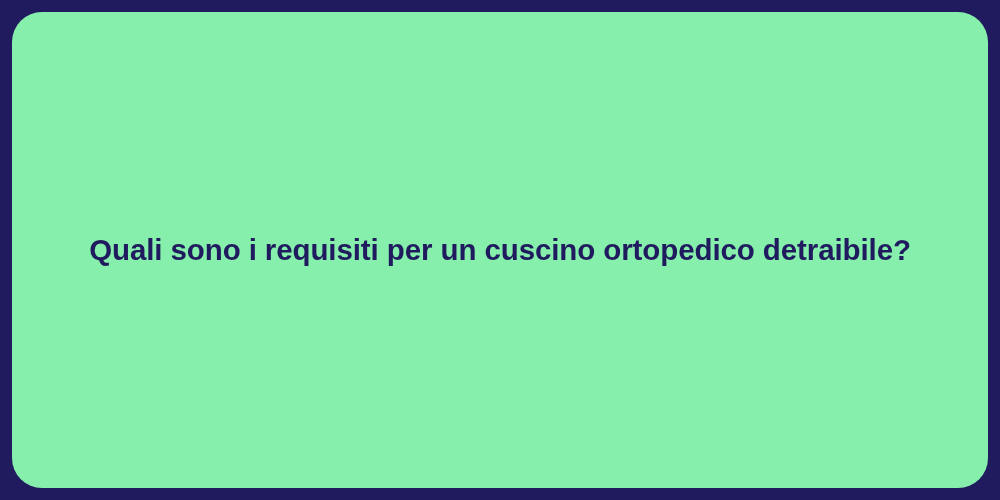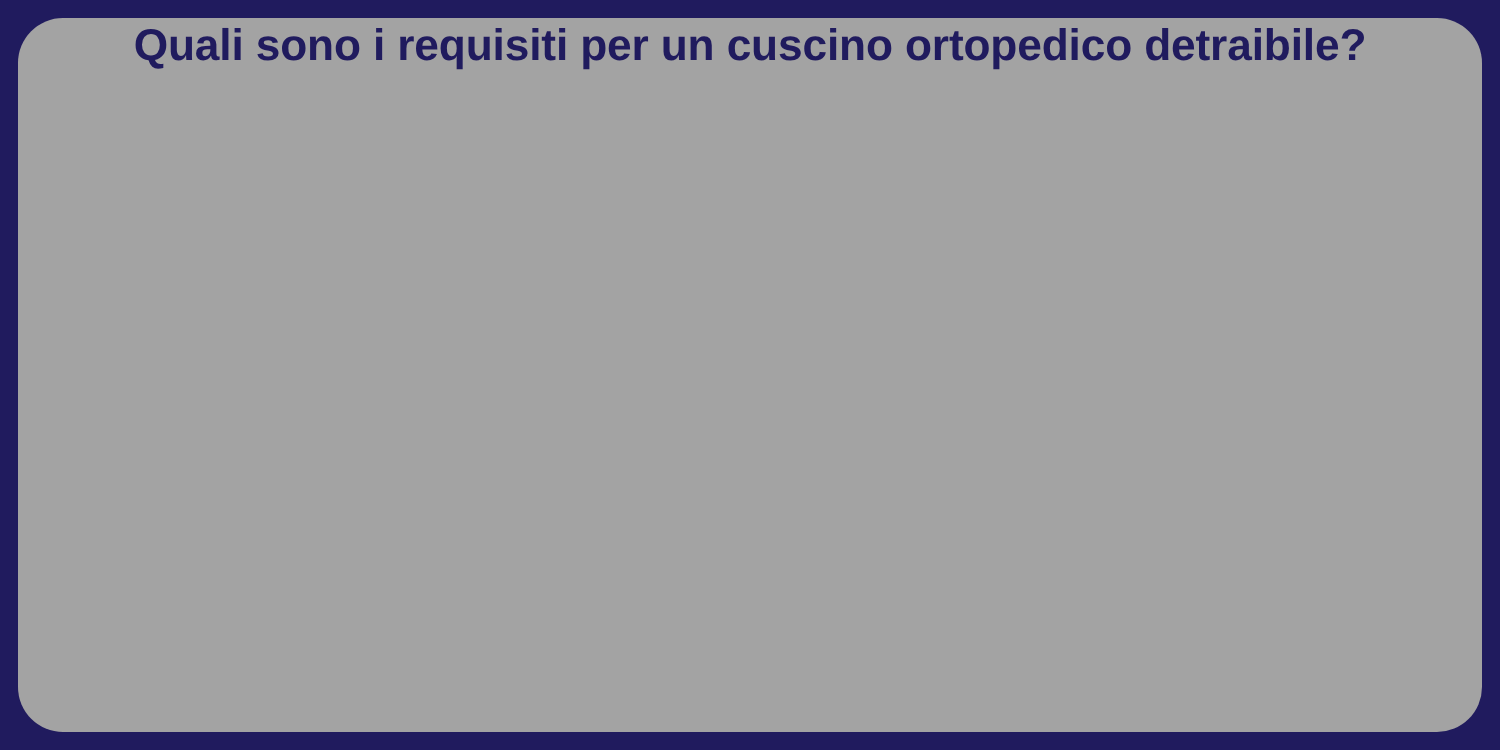--- a/index.html
+++ b/index.html
@@ -19,24 +19,24 @@
     width: 1000px;
     height: 500px;
     background: #201B5E;
     padding: 12px;
   }
 
   #card {
     box-sizing: border-box;
     width: 100%;
     height: 100%;
-    background: #a3a3a3;
+    background: #86efac;
     border-radius: 30px;
     display: flex;
-    align-items: flex-start;
+    align-items: center;
     justify-content: center;
     text-align: center;
     overflow: hidden;
   }
 
   #headline {
     color: #201B5E;
     font-family: "Liberation Sans", sans-serif;
     font-size: 29.5px;
     font-weight: bold;

